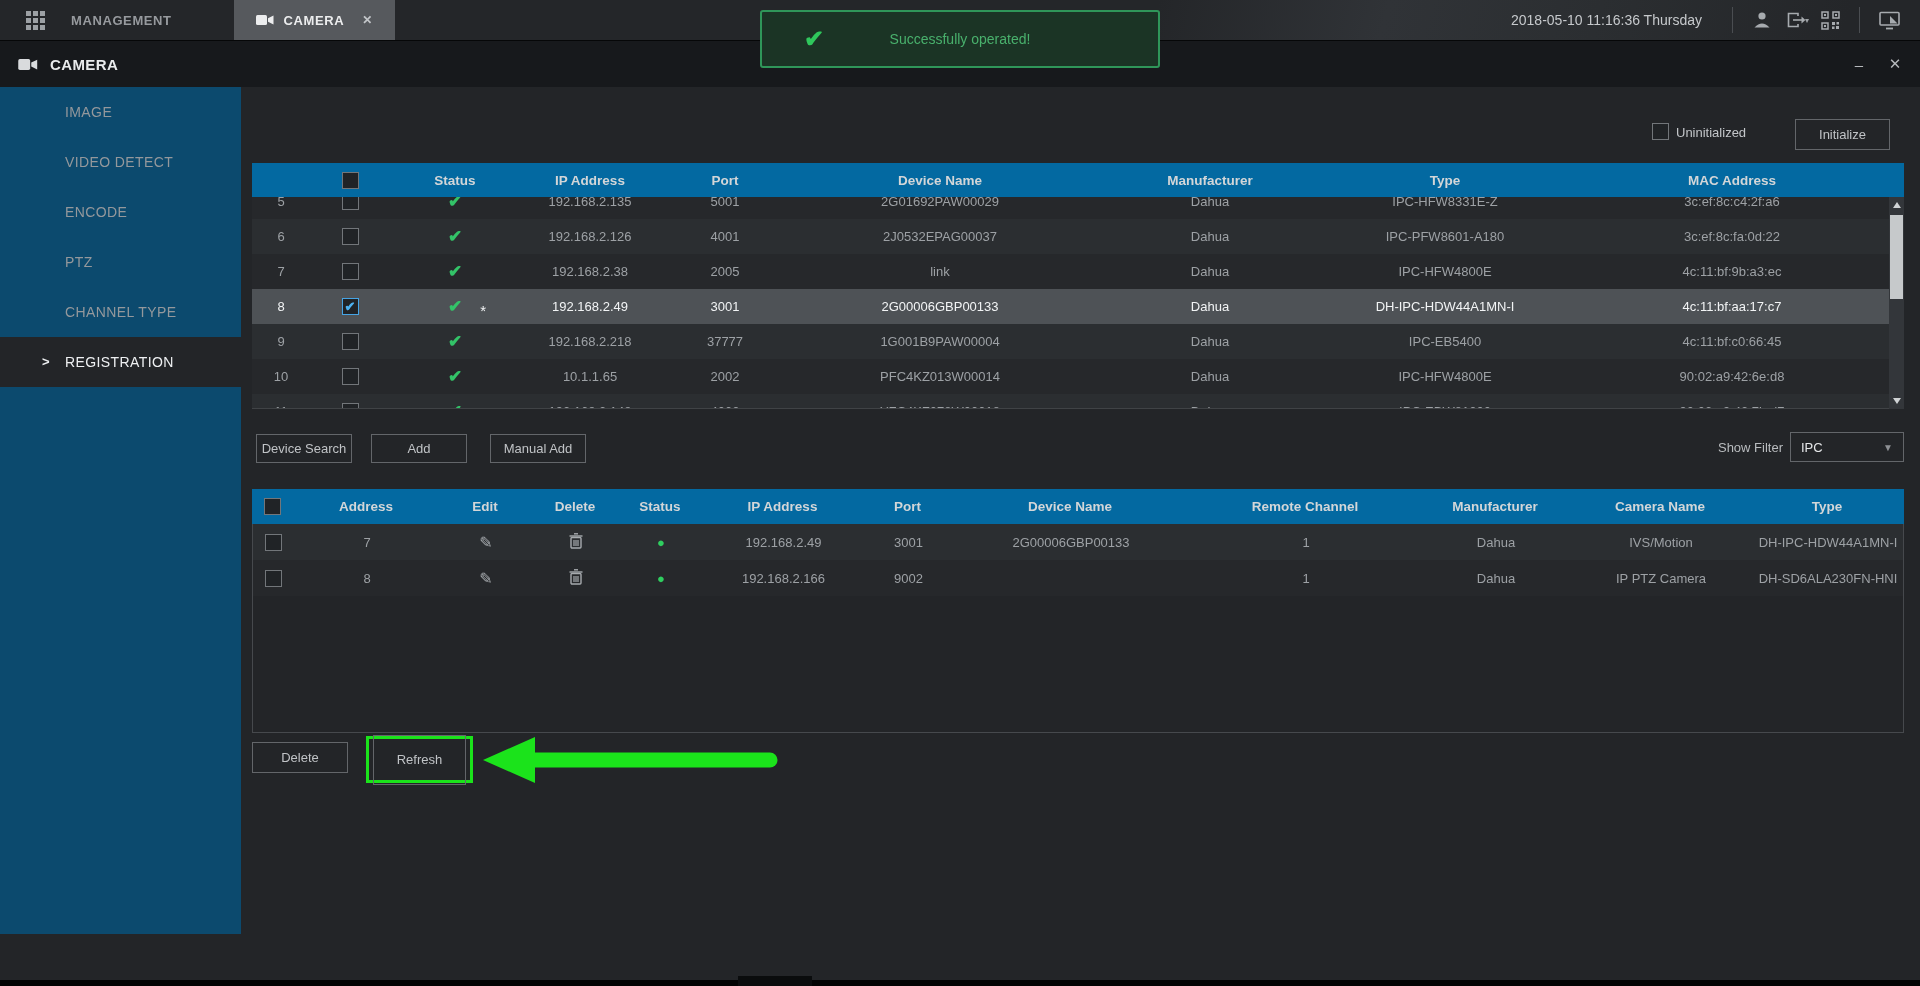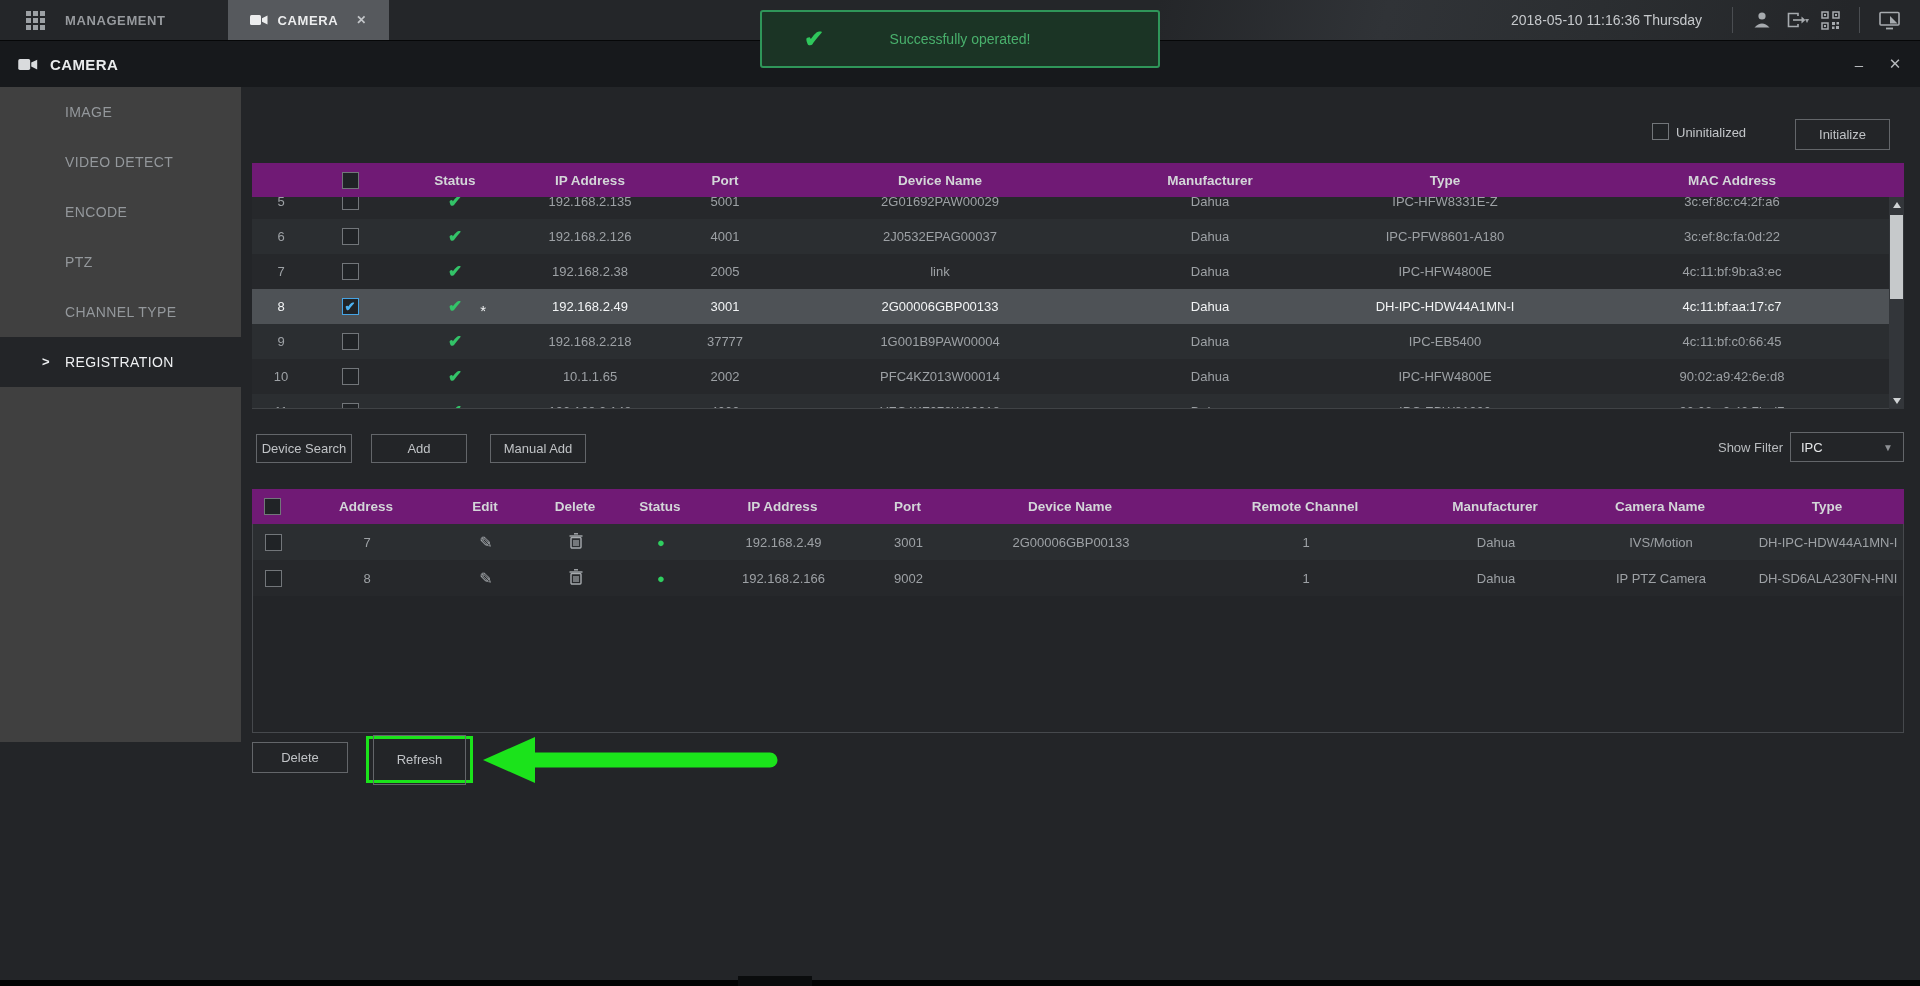--- a/index.html
+++ b/index.html
@@ -7,21 +7,21 @@
   body { font-family:"Liberation Sans", sans-serif; }
   #screen { position:relative; width:1920px; height:986px; background:#232528; overflow:hidden; }
 
   
   #topbar { position:absolute; left:0; top:0; width:1920px; height:40px;
     background:linear-gradient(105deg,#242629 0%,#242629 60%,#303337 72%,#2b2e31 83%,#242629 96%);
     display:flex; align-items:stretch; }
   .grid-icon-wrap { display:flex; align-items:center; padding:0 14px 0 26px; }
   .tab { display:flex; align-items:center; gap:10px; padding:0 22px; font-size:13px; font-weight:bold;
     letter-spacing:.6px; color:#979a9e; }
-  .tab.mgmt { padding:0 40px 0 6px; }
+  .tab.mgmt { padding:0 40px 0 6px;margin-left:6px; }
   .tab.active { background:#56595d; color:#ecedee; margin-left:22px; }
   .tab-close { font-size:12px; color:#c3c6c9; margin-left:8px; }
   #topbar-right { margin-left:auto; display:flex; align-items:center; padding-right:14px;text-align:center; }
   .datetime { font-size:14px; color:#c6c9cc; margin-right:18px; }
   .tb-sep { width:1px; height:26px; background:#4a4d51; margin:0 12px; }
   .tb-icon { display:flex; align-items:center; justify-content:center; width:34px; height:40px; }
   .caret-sm { font-size:8px; color:#9ca0a4; margin-left:-8px; margin-right:4px; }
 
   
   #titlebar { position:absolute; left:0; top:40px; width:1920px; height:47px; background:#17191c;
@@ -31,42 +31,42 @@
   .win-ctrls { margin-left:auto; display:flex; align-items:center; gap:18px; padding-right:16px; }
   .win-btn { color:#b6b9bc; font-size:15px; width:18px; text-align:center; }
 
   
   #toast { position:absolute; left:760px; top:10px; width:400px; height:58px; background:#1b3425;
     border:2px solid #2f9659; border-radius:3px; z-index:60; display:flex; align-items:center; justify-content:center; }
   #toast .toast-check { position:absolute; left:42px; color:#2fc75c; font-size:24px; font-weight:bold; }
   #toast .toast-text { color:#49b06c; font-size:14px; }
 
   
-  #sidebar { position:absolute; left:0; top:87px; width:241px; height:655px; background:#404040; }
+  #sidebar { position:absolute; left:0; top:87px; width:241px; height:847px; background:#0c4a6e; }
   .side-item { position:relative; height:50px; line-height:50px; padding-left:65px; font-size:14px;
     color:#94989c; letter-spacing:.4px; }
   .side-item.selected { background:#232528; color:#eef0f2; }
   .side-item .chev { position:absolute; left:42px; top:0; font-size:13px; font-weight:bold; color:#eef0f2; }
 
   
   .cbx { display:inline-block; width:17px; height:17px; border:1px solid #72767a; background:#202326;
     vertical-align:middle; text-align:center; line-height:15px; }
   .cbx .cbx-mark { color:#4db2f0; font-size:13px; font-weight:bold; }
   .cbx.checked { border-color:#46a4e4; }
   #uninit-box { position:absolute; left:1652px; top:123px; }
   #uninit-label { position:absolute; left:1676px; top:125px; font-size:13px; color:#c3c6c9; }
   .btn { display:flex; align-items:center; justify-content:center; border:1px solid #63666a;
     color:#c0c3c6; font-size:13px; background:transparent; }
   #init-btn { position:absolute; left:1795px; top:119px; width:95px; height:31px; }
 
   
   .cell { text-align:center; font-size:13px; color:#9da1a5; overflow:hidden; white-space:nowrap; }
   .t1-head, .t1-row { display:grid; grid-template-columns:58px 80px 130px 140px 130px 300px 240px 230px 344px; align-items:center; }
   .t2-head, .t2-row { display:grid; grid-template-columns:40px 148px 90px 90px 80px 165px 85px 240px 230px 150px 180px 154px; align-items:center; }
-  .thead { background:#701a75; }
+  .thead { background:#0369a1; }
   .thead .cell { color:#d3d6d8; font-weight:bold; font-size:13.5px; }
   #t1 { position:absolute; left:252px; top:163px; width:1652px; }
   #t1 .t1-head { height:34px; }
   #t1-viewport { position:relative; height:212px; overflow:hidden; border-bottom:1px solid #404346; }
   #t1-rows { margin-top:-13px; }
   .t1-row { height:35px; }
   .row-dark { background:#26282b; }
   .row-light { background:#2b2e31; }
   .t1-row.selected { background:#4e5256; }
   .t1-row.selected .cell { color:#f2f4f5; }

